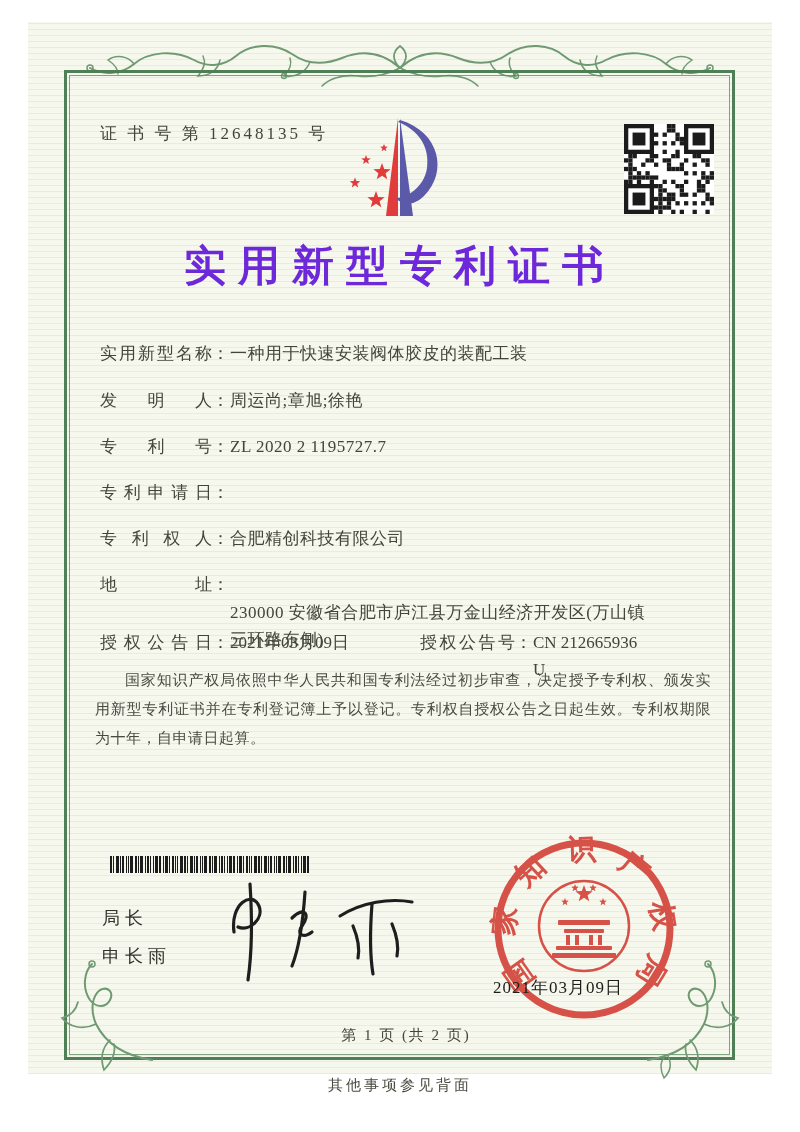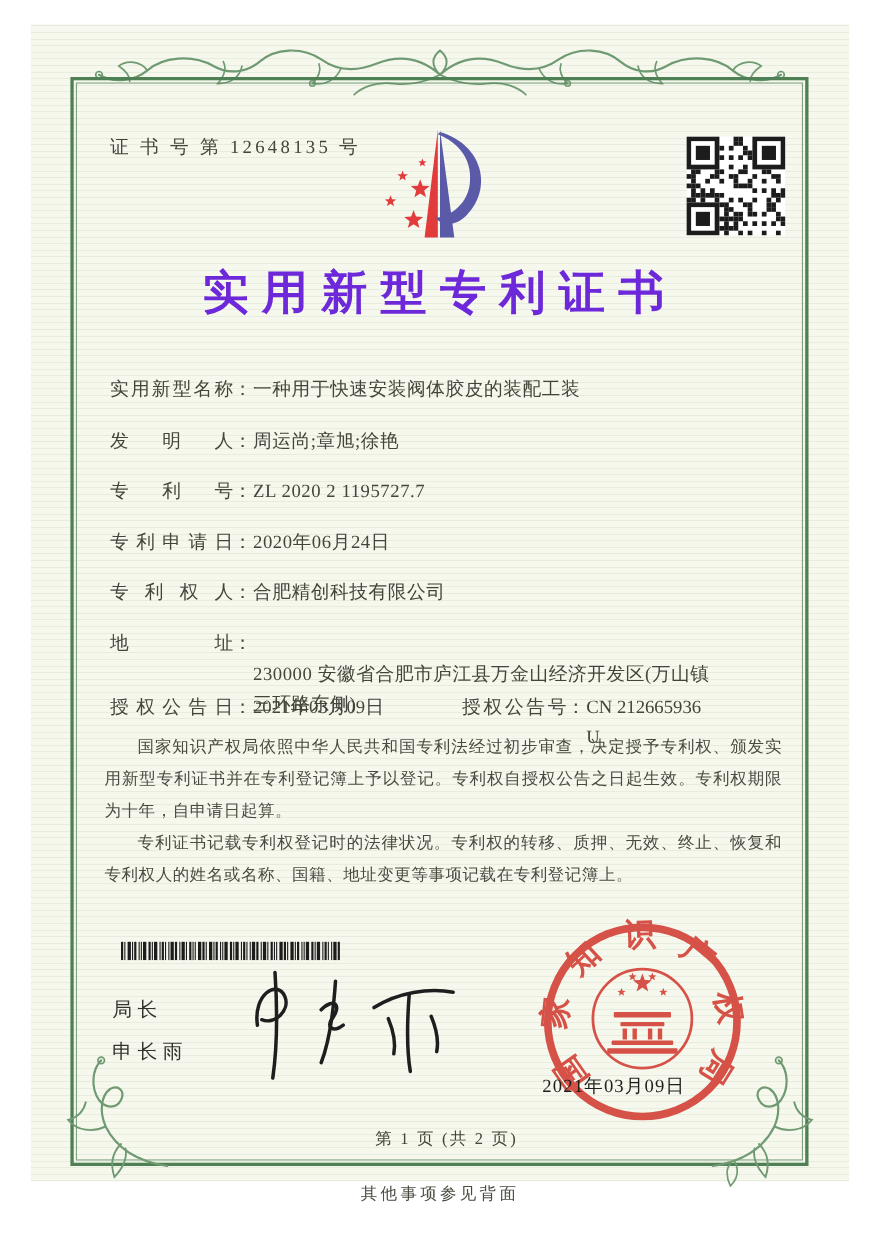--- a/index.html
+++ b/index.html
@@ -242,21 +242,20 @@
       <span class="fvalue">周运尚;章旭;徐艳</span>
   </div>
   <div class="frow" style="top:93px;">
     <span class="flabel">专利号</span>
       <span class="fcolon">：</span>
       <span class="fvalue">ZL 2020 2 1195727.7</span>
   </div>
   <div class="frow" style="top:139px;">
     <span class="flabel">专利申请日</span>
       <span class="fcolon">：</span>
-      <span class="fvalue">2020年06月24日</span>
   </div>
   <div class="frow" style="top:185px;">
     <span class="flabel">专利权人</span>
       <span class="fcolon">：</span>
       <span class="fvalue">合肥精创科技有限公司</span>
   </div>
   <div class="frow" style="top:231px;">
     <span class="flabel">地址</span>
       <span class="fcolon">：</span>
       <span class="fvalue" style="max-width:416px;margin-top:28px;">230000 安徽省合肥市庐江县万金山经济开发区(万山镇三环路东侧)</span>
@@ -268,21 +267,20 @@
     <span class="grant-group2">
       <span class="flabel">授权公告号</span>
         <span class="fcolon">：</span>
         <span>CN 212665936 U</span>
     </span>
   </div>
 </div>
 
 <div class="abs paras">
   <p>国家知识产权局依照中华人民共和国专利法经过初步审查，决定授予专利权、颁发实用新型专利证书并在专利登记簿上予以登记。专利权自授权公告之日起生效。专利权期限为十年，自申请日起算。</p>
-  <p>专利证书记载专利权登记时的法律状况。专利权的转移、质押、无效、终止、恢复和专利权人的姓名或名称、国籍、地址变更等事项记载在专利登记簿上。</p>
 </div>
 
 <svg class="abs" style="left:110px;top:856px;" width="202" height="17" viewBox="0 0 202 17">
   <g id="barcode-bars" fill="#1c1c1c">
       <rect x="0" y="0" width="2" height="17"></rect>
       <rect x="3" y="0" width="1" height="17"></rect>
       <rect x="6" y="0" width="3" height="17"></rect>
       <rect x="10" y="0" width="1" height="17"></rect>
       <rect x="12" y="0" width="2" height="17"></rect>
       <rect x="16" y="0" width="1" height="17"></rect>

